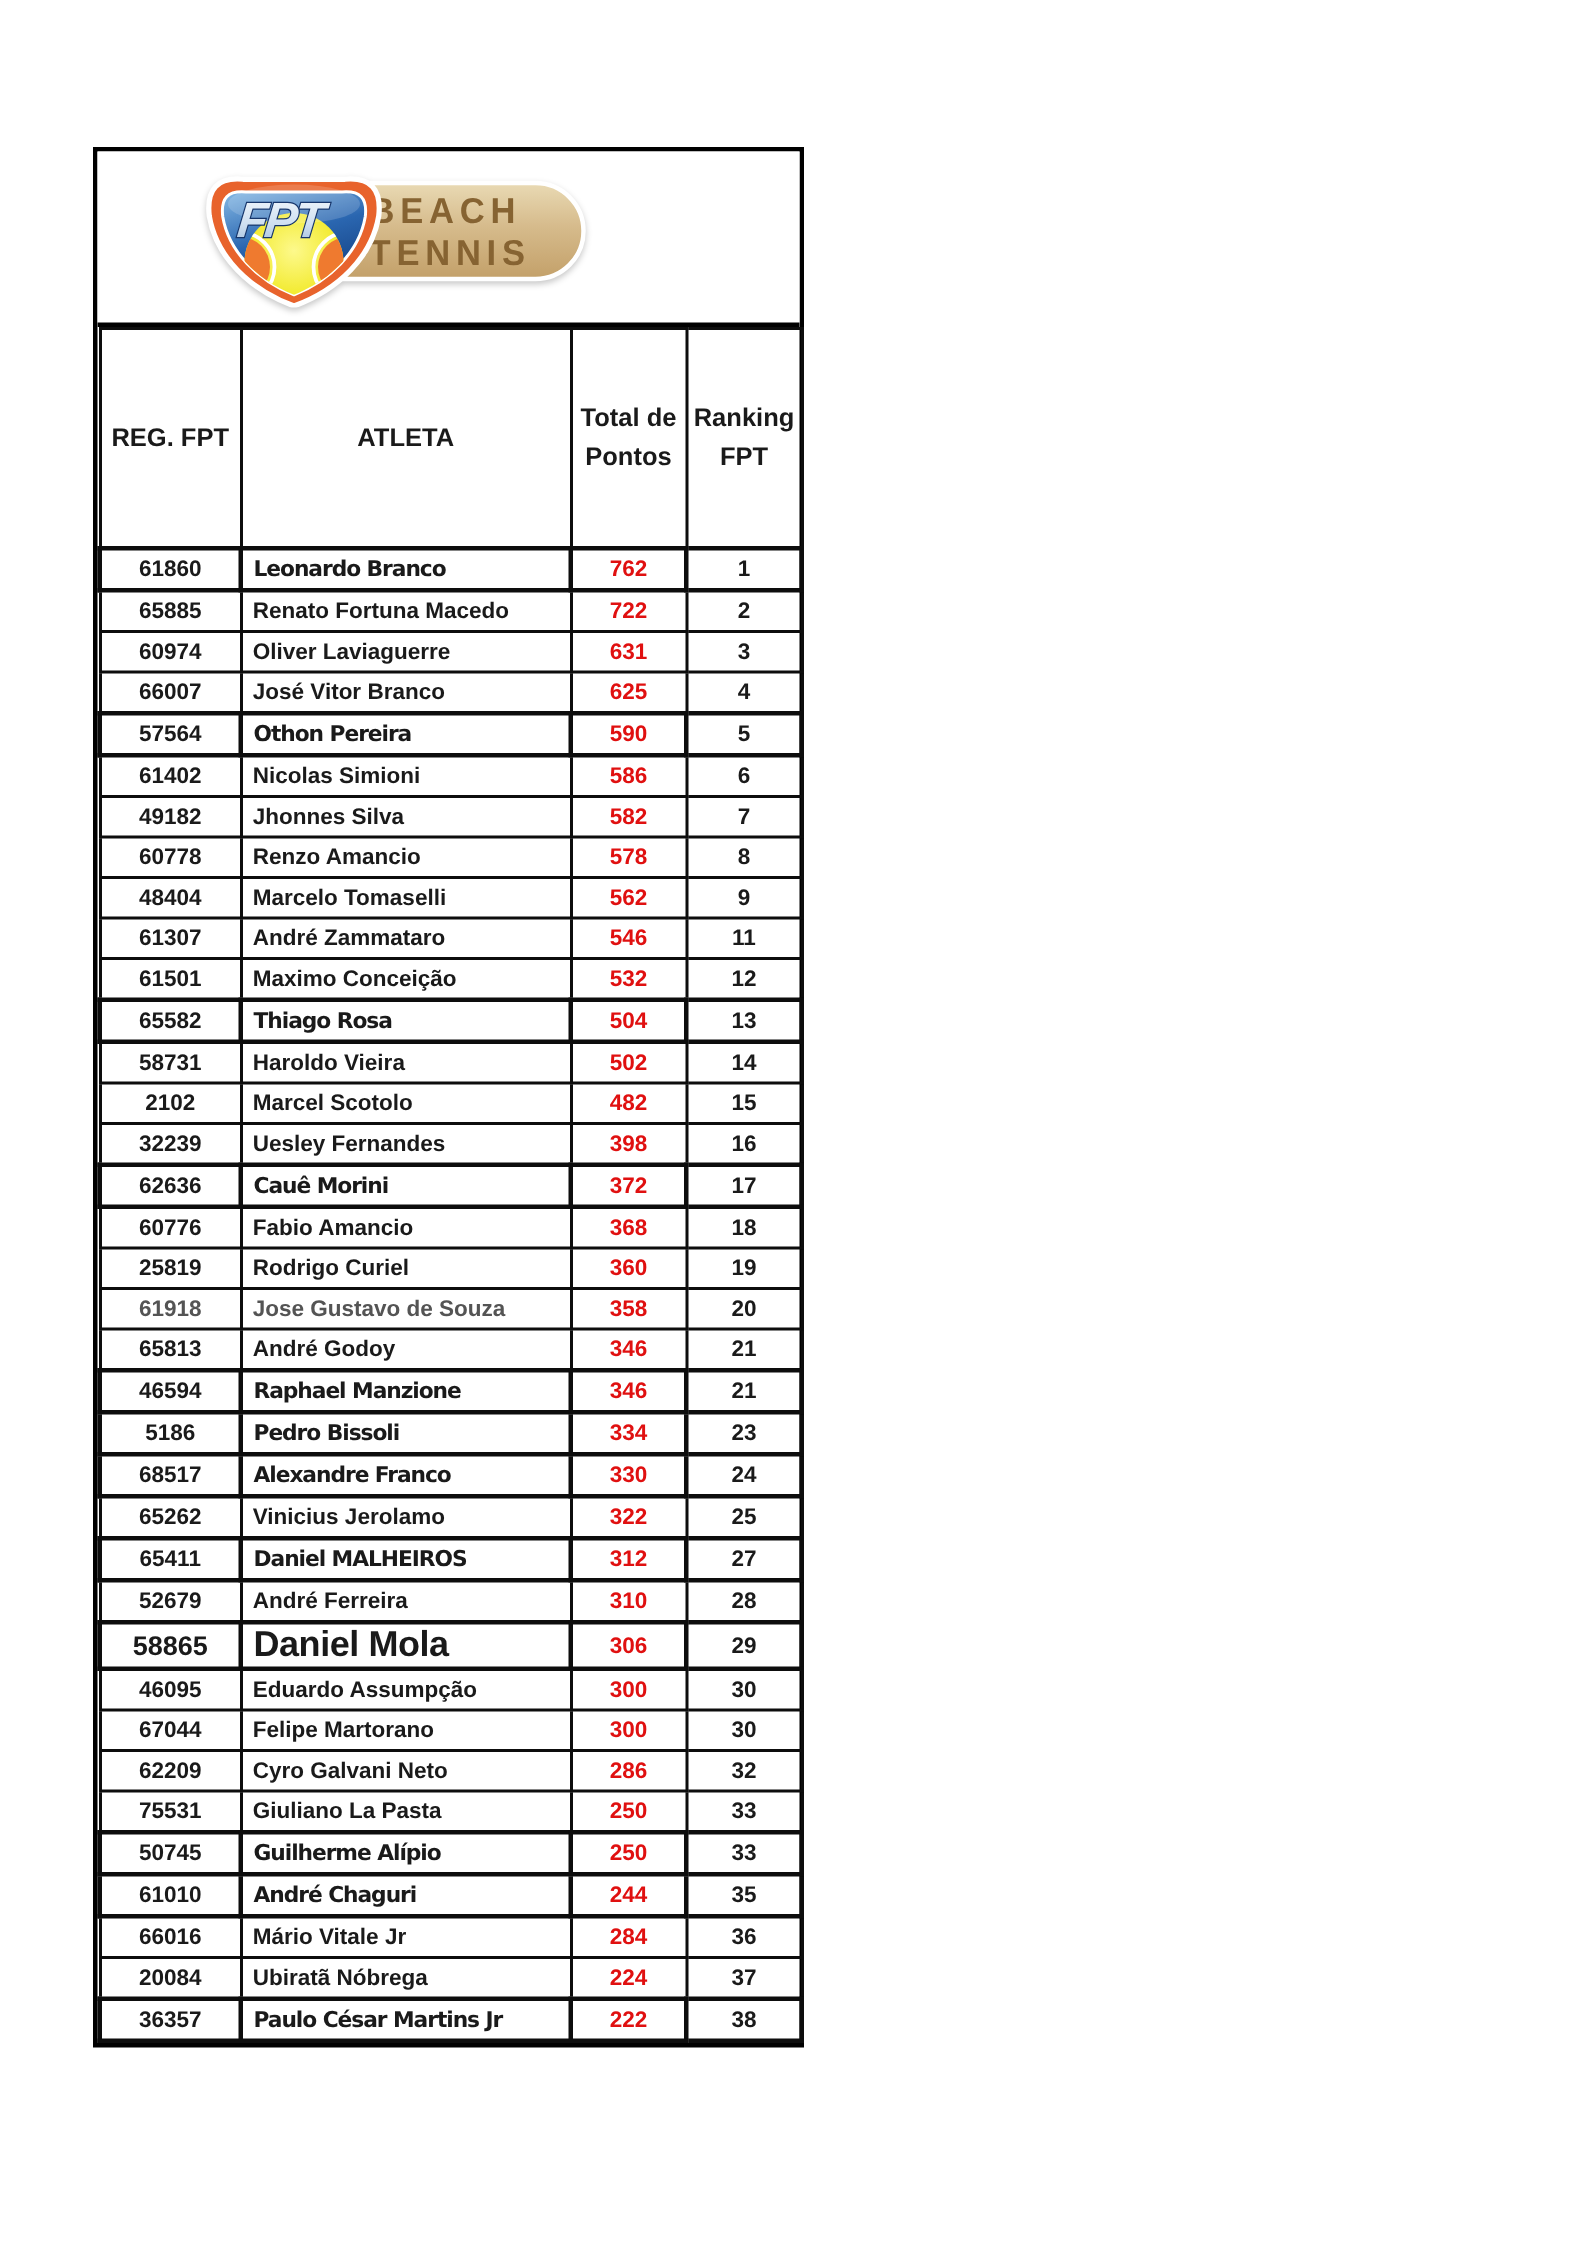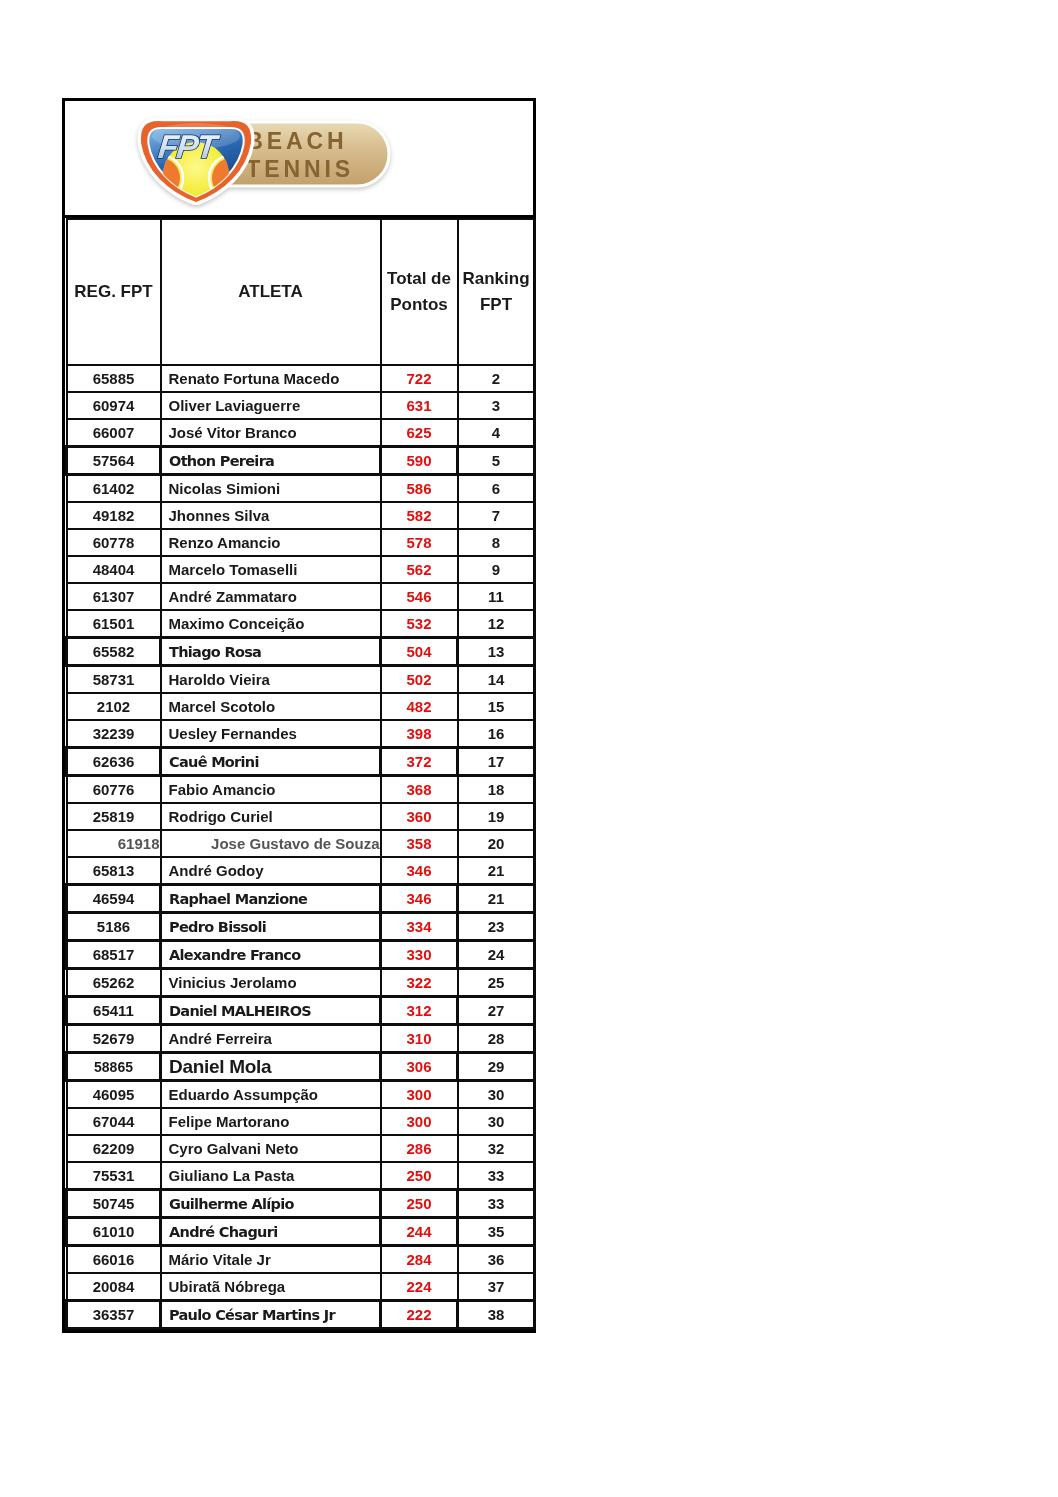--- a/index.html
+++ b/index.html
@@ -30,24 +30,24 @@
   thead th{
     height:144px;text-align:center;vertical-align:middle;
     font-size:17px;white-space:pre-line;line-height:1.55;
   }
   tbody td{height:25px;font-size:15px;vertical-align:middle;}
   td.reg,td.rank{text-align:center;}
   td.name{text-align:left;padding-left:7px;}
   td.pts{text-align:center;color:#e01010;}
   tr.heavy td{border-width:3px;}
   tr.heavy td.name{font-family:"DejaVu Sans",sans-serif;letter-spacing:-0.7px;font-size:14.5px;}
-  tr.grey td.reg,tr.grey td.name{color:#545454;text-align:right;}
+  tr.grey td.reg,tr.grey td.name{color:#545454;}
   tr.large td{border-width:3px;}
-  tr.large td.reg{font-size:14px;}
-  tr.large td.name{font-size:19px;letter-spacing:-0.3px;}
+  tr.large td.reg{font-size:18px;}
+  tr.large td.name{font-size:24px;letter-spacing:-0.3px;}
 </style>
 </head>
 <body>
 
 <div class="sheet">
 
   <div class="logo-box">
     <svg width="258" height="92" viewBox="0 0 258 92" xmlns="http://www.w3.org/2000/svg">
       <defs>
         <linearGradient id="pillGrad" x1="0" y1="0" x2="0" y2="1">
@@ -116,20 +116,26 @@
       <tr>
         <th>REG. FPT</th>
         <th>ATLETA</th>
         <th>Total de
 Pontos</th>
         <th>Ranking
 FPT</th>
       </tr>
     </thead>
     <tbody id="tbody">
+        <tr class="heavy">
+    <td class="reg">61860</td>
+    <td class="name">Leonardo Branco</td>
+    <td class="pts">762</td>
+    <td class="rank">1</td>
+  </tr>
         <tr class="normal">
     <td class="reg">65885</td>
     <td class="name">Renato Fortuna Macedo</td>
     <td class="pts">722</td>
     <td class="rank">2</td>
   </tr>
         <tr class="normal">
     <td class="reg">60974</td>
     <td class="name">Oliver Laviaguerre</td>
     <td class="pts">631</td>

